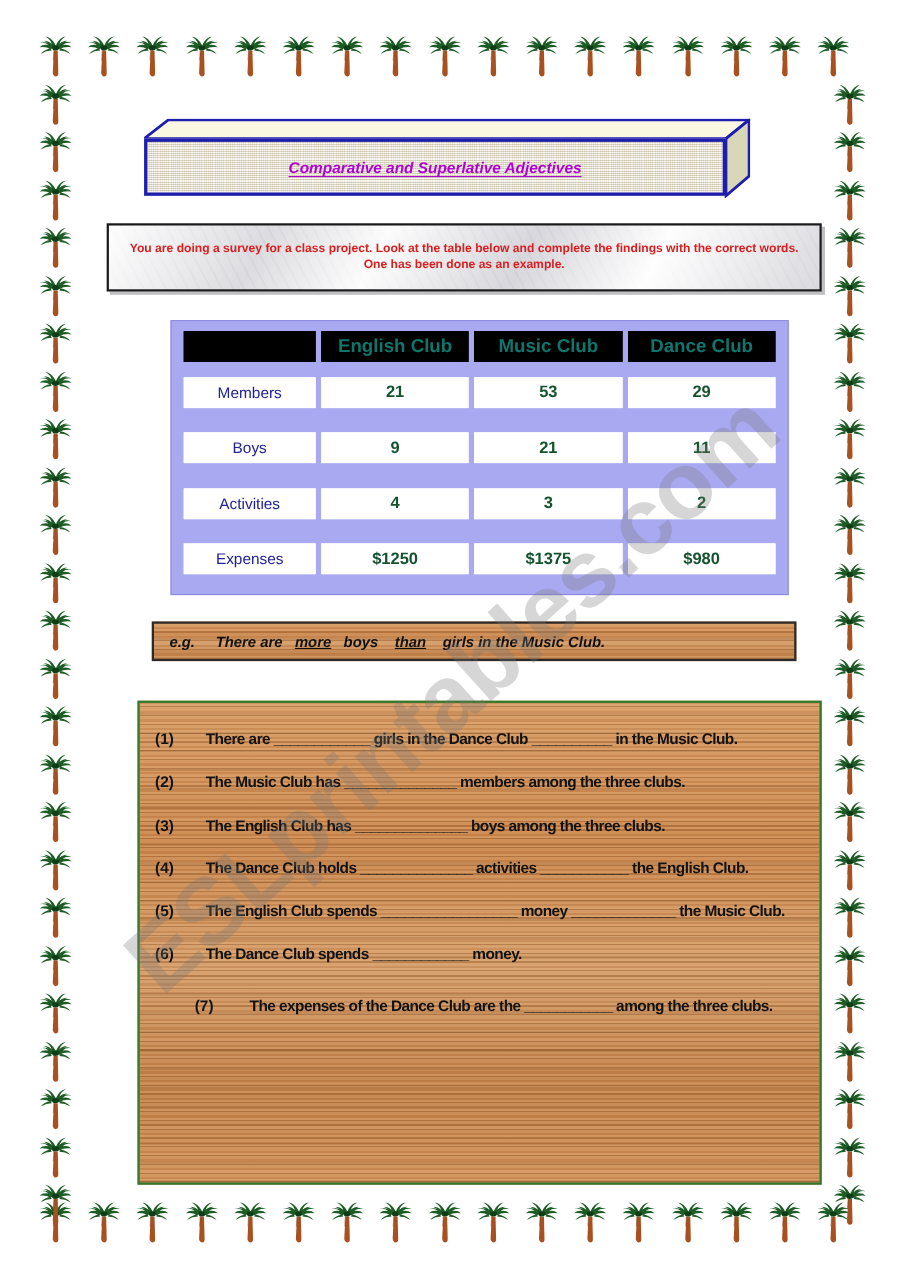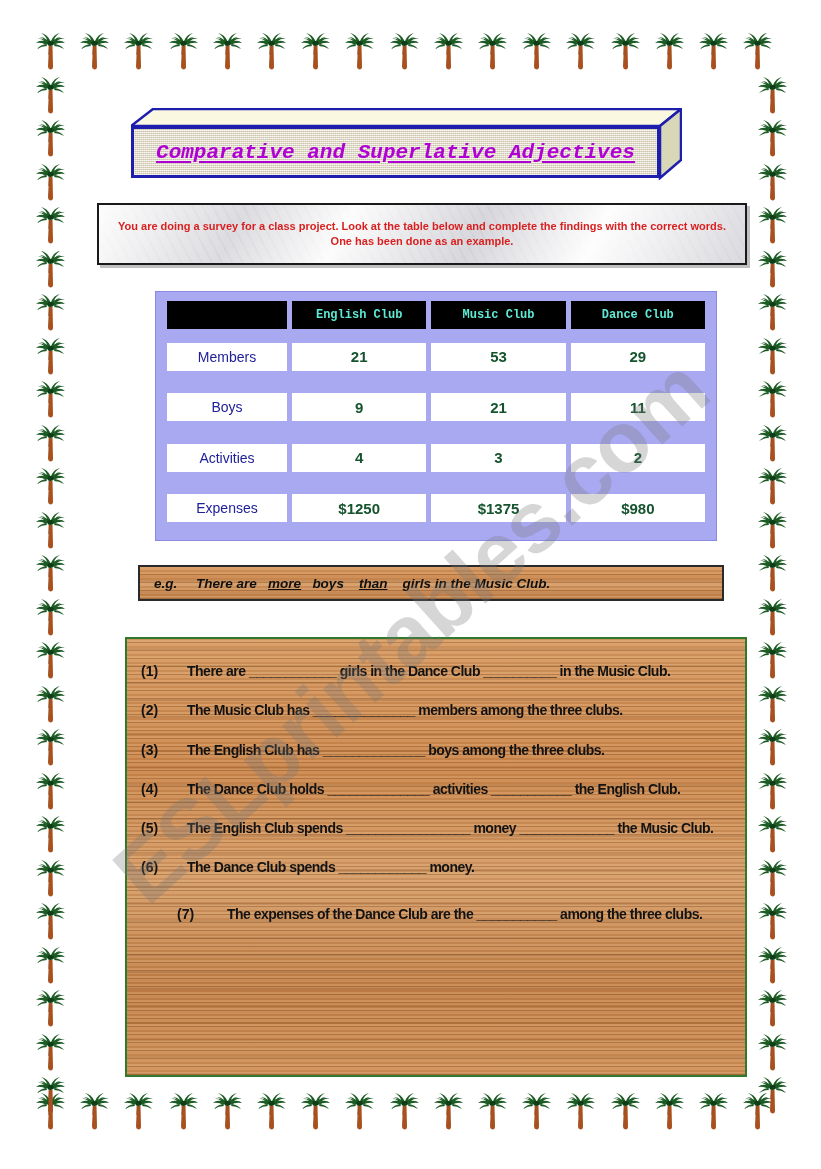--- a/index.html
+++ b/index.html
@@ -65,22 +65,22 @@
     box-sizing: border-box;
     background-color: #e7e0cd;
     background-image:
       repeating-linear-gradient(0deg, rgba(255,255,255,0.55) 0px, rgba(255,255,255,0.55) 1px, rgba(176,164,138,0.30) 1px, rgba(176,164,138,0.30) 2px),
       repeating-linear-gradient(90deg, rgba(255,255,255,0.40) 0px, rgba(255,255,255,0.40) 1px, rgba(170,158,132,0.22) 1px, rgba(170,158,132,0.22) 2px);
     display: flex;
     align-items: center;
     justify-content: center;
   }
   #title-text {
-    font-family: Liberation Mono, monospace;
-    font-size: 21px;
+    font-family: Liberation Sans, sans-serif;
+    font-size: 14px;
     font-weight: bold;
     font-style: italic;
     color: #b000d6;
     text-decoration: underline;
     text-underline-offset: 3px;
     letter-spacing: 0px;
     white-space: nowrap;
   }
 
   
@@ -147,24 +147,24 @@
   }
   .hdr-blank, .hdr {
     background: #000000;
     border: 1px solid #000000;
     height: 26px;
     display: flex;
     align-items: center;
     justify-content: center;
   }
   .hdr span {
-    color: #5eead4;
-    font-size: 12px;
+    color: #0f766e;
+    font-size: 17px;
     font-weight: bold;
-    font-family: Liberation Mono, monospace;
+    font-family: Liberation Sans, sans-serif;
   }
   .rowlabel span {
     color: #20209a;
     font-size: 14px;
     font-family: "Liberation Sans", sans-serif;
   }
   .value span {
     color: #14532d;
     font-size: 15px;
     font-weight: bold;

